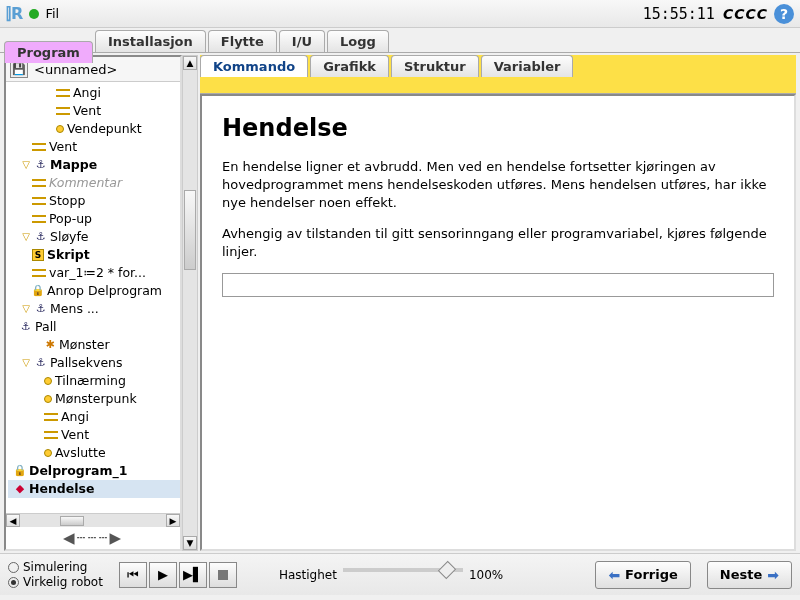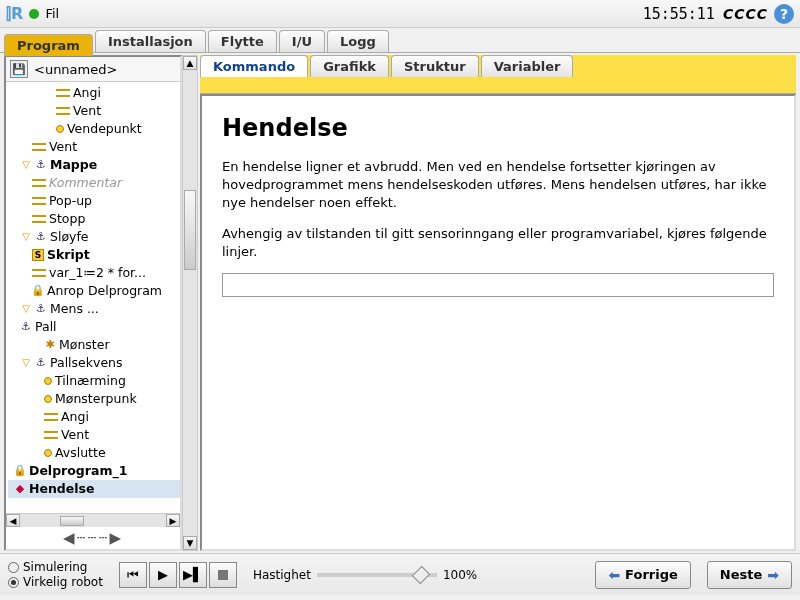--- a/index.html
+++ b/index.html
@@ -11,21 +11,21 @@
 .topbar .dot { width: 10px; height: 10px; border-radius: 50%; background: #2a2; display: inline-block; }
 .topbar .menu { font-size: 13px; }
 .topbar .spacer { flex: 1; }
 .topbar .time { font-family: monospace; font-size: 15px; margin-right: 8px; text-align: right; }
 .topbar .cccc { font-weight: bold; letter-spacing: 1px; font-size: 14px; margin-right: 6px; font-style: italic; }
 .topbar .help { width: 20px; height: 20px; border-radius: 50%; background: #4a90d9; color: #fff; font-weight: bold; display: flex; align-items: center; justify-content: center; font-size: 14px; }
 
 .tabrow { display: flex; gap: 0; padding: 2px 4px 0 4px; background: #f0f0f0; border-bottom: 1px solid #aaa; }
 .tabrow.inner { padding: 0 0 16px 0; border-bottom: 1px solid #aaa; background: #fde047; }
 .tab { background: linear-gradient(#fdfdfd,#e4e4e4); border: 1px solid #aaa; border-bottom: none; border-radius: 4px 4px 0 0; padding: 3px 12px; font-size: 13px; font-weight: bold; color: #333; margin-right: 2px; cursor: pointer; }
-.tab.active { background: #eab308; position: relative; top: 4px; }
+.tab.active { background: #f0abfc; position: relative; top: 11px; }
 .tab.inner-active { background: #fff; color: #114488; }
 
 .workarea { display: flex; height: 500px; }
 .leftpanel { width: 178px; border: 2px inset #ddd; margin: 2px 0 2px 4px; background: #fff; display: flex; flex-direction: column; }
 .filebar { display: flex; align-items: center; gap: 6px; padding: 3px 4px; border-bottom: 1px solid #ccc; background: #f6f6f6; }
 .filebar .disk { width: 18px; height: 18px; background: #eee; border: 1px solid #888; display: flex; align-items: center; justify-content: center; font-size: 11px; }
 .filebar .fname { font-size: 13px; }
 
 .tree { flex: 1; overflow: hidden; font-size: 12.5px; line-height: 18px; padding: 2px 0 2px 2px; position: relative; }
 .tree-row { white-space: nowrap; display: flex; align-items: center; gap: 3px; padding-left: var(--ind,0px); }
@@ -61,21 +61,21 @@
 .content .inputbox { border: 1px solid #999; height: 24px; width: 100%; background: #fff; }
 
 .bottombar { height: 42px; border-top: 1px solid #ccc; background: linear-gradient(#f4f4f4,#e8e8e8); display: flex; align-items: center; padding: 0 8px; gap: 16px; }
 .bottombar .radios { font-size: 12px; line-height: 15px; }
 .bottombar .radios .r { display: flex; align-items: center; gap: 4px; }
 .bottombar .radios .rb { width: 11px; height: 11px; border-radius: 50%; border: 1px solid #666; display: inline-flex; align-items: center; justify-content: center; }
 .bottombar .radios .rb.on::after { content: ""; width: 5px; height: 5px; border-radius: 50%; background: #333; }
 .bottombar .pbtns { display: flex; gap: 2px; }
 .bottombar .pbtn { width: 28px; height: 26px; background: linear-gradient(#fdfdfd,#ddd); border: 1px solid #888; display: flex; align-items: center; justify-content: center; font-size: 13px; cursor: pointer; }
 .bottombar .pbtn.stop .sq { width: 10px; height: 10px; background: #777; }
-.bottombar .speed { display: flex; align-items: center; gap: 6px; font-size: 12px; }
+.bottombar .speed { display: flex; align-items: flex-start; gap: 6px; font-size: 12px; margin-left: 26px; }
 .bottombar .slider { width: 120px; height: 4px; background: #ccc; position: relative; }
 .bottombar .slider .knob { position: absolute; right: 10px; top: -5px; width: 12px; height: 14px; background: #eee; border: 1px solid #888; transform: rotate(45deg); }
 .bottombar .spacer { flex: 1; }
 .bottombar .navbtn { background: linear-gradient(#fdfdfd,#e0e0e0); border: 1px solid #888; border-radius: 3px; padding: 5px 12px; font-size: 13px; font-weight: bold; display: flex; align-items: center; gap: 5px; cursor: pointer; }
 .bottombar .arrow { color: #3a70c4; font-size: 14px; }
 </style>
 </head>
 <body>
 
 <div class="topbar">
@@ -128,25 +128,25 @@
         </div>
         <div class="tree-row" style="--ind: 36px;">
           <span class="lbl italic "><tom></tom></span>
         </div>
         <div class="tree-row" style="--ind: 24px;">
           <span class="ico eq"></span>
           <span class="lbl italic " style="color:#999">Kommentar</span>
         </div>
         <div class="tree-row" style="--ind: 24px;">
           <span class="ico eq"></span>
+          <span class="lbl ">Stopp</span>
+        </div>
+        <div class="tree-row" style="--ind: 24px;">
+          <span class="ico eq"></span>
           <span class="lbl ">Pop-up</span>
-        </div>
-        <div class="tree-row" style="--ind: 24px;">
-          <span class="ico eq"></span>
-          <span class="lbl ">Stopp</span>
         </div>
         <div class="tree-row" style="--ind: 12px;">
           <span class="ico yellow-tri">▽</span>
           <span class="ico anchor">⚓</span>
           <span class="lbl ">Sløyfe</span>
         </div>
         <div class="tree-row" style="--ind: 36px;">
           <span class="lbl italic "><tom></tom></span>
         </div>
         <div class="tree-row" style="--ind: 24px;">

